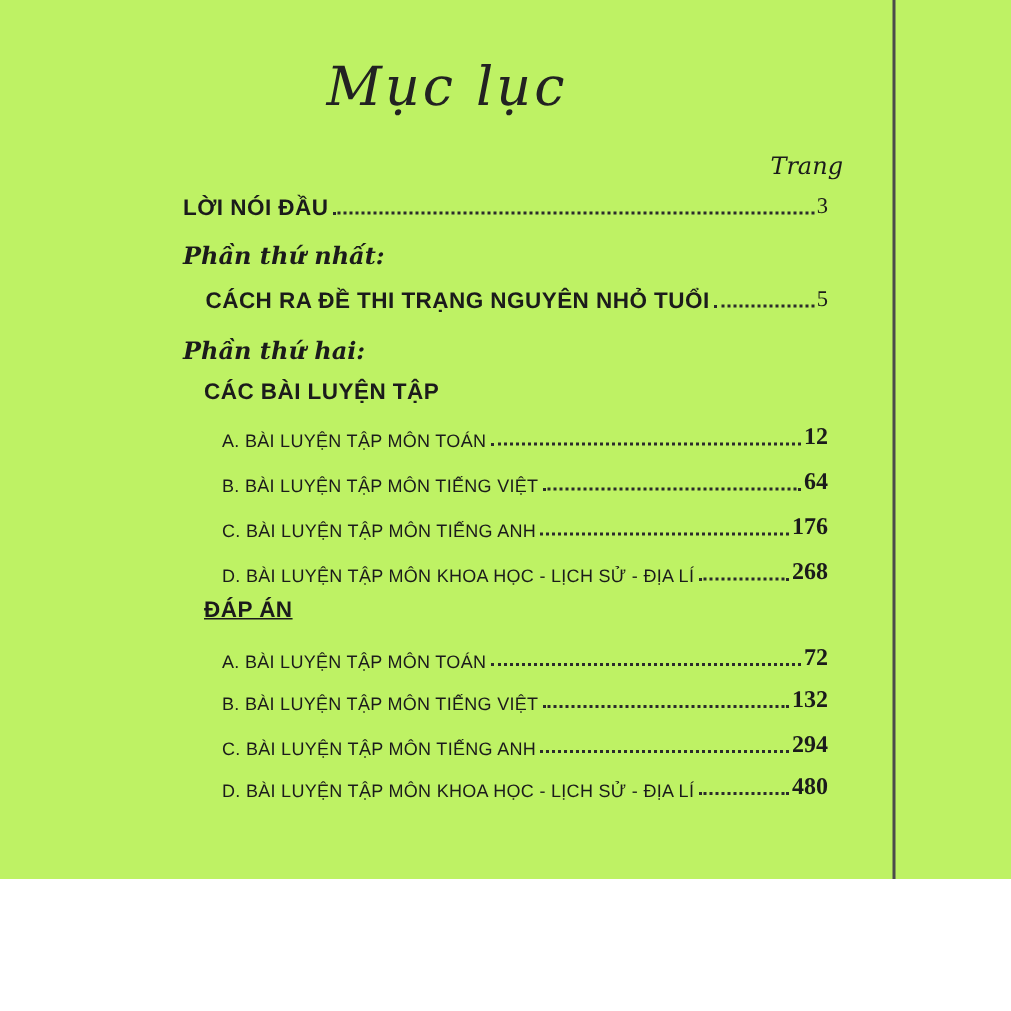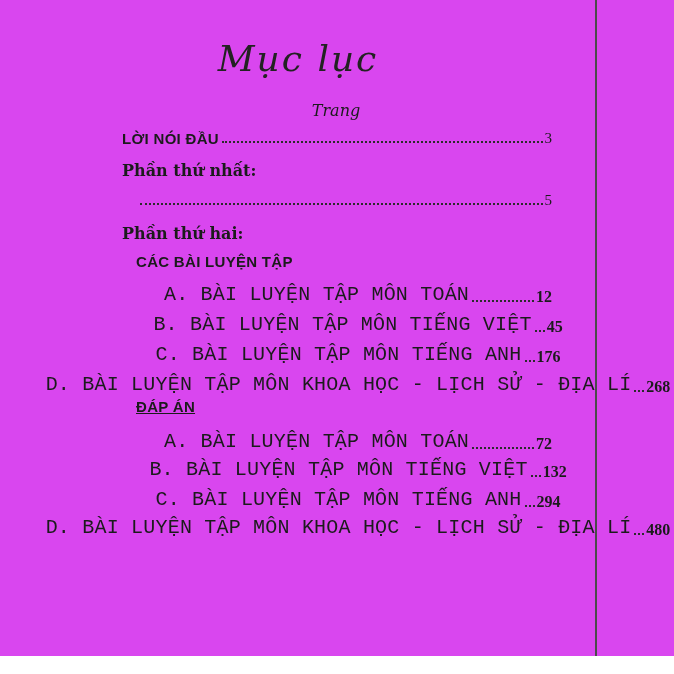--- a/index.html
+++ b/index.html
@@ -3,22 +3,22 @@
 <meta charset="utf-8">
 <style>
   html, body {
     margin: 0;
     padding: 0;
     background: #ffffff;
   }
   .page {
     position: relative;
     width: 674px;
-    height: 656px;
-    background: #d946ef;
+    height: 586px;
+    background: #bef264;
     overflow: hidden;
     color: #1b1b1b;
   }
   .edge-line {
     position: absolute;
     top: 0;
     bottom: 0;
     left: 595px;
     width: 2px;
     background: #4b4b4b;
@@ -50,90 +50,91 @@
     letter-spacing: 2px;
     color: #222222;
   }
   .italic-serif {
     font-family: "DejaVu Serif", serif;
     font-style: italic;
     font-size: 16px;
   }
   .heading-italic {
     font-family: "DejaVu Serif", serif;
+    font-style: italic;
     font-weight: 700;
     font-size: 16px;
   }
   .sans-bold {
     font-family: "Liberation Sans", sans-serif;
     font-weight: 700;
     font-size: 15px;
     letter-spacing: 0.3px;
   }
   .serif-item {
-    font-family: Liberation Mono, monospace;
-    font-size: 20px;
+    font-family: Liberation Sans, sans-serif;
+    font-size: 12px;
     letter-spacing: 0.2px;
-    margin-left: 16px;
   }
   .pagenum-serif {
     font-family: "Liberation Serif", serif;
     font-size: 16px;
     font-weight: bold;
   }
   .pagenum-sans {
     font-family: "Liberation Serif", serif;
     font-size: 15px;
   }
 </style>
 </head>
 <body>
 
 <div class="page">
 
   <div class="edge-line"></div>
 
   <div class="title">Mục lục</div>
 
-  <div class="row italic-serif" style="top:101px; left:110px; right:112px; font-style:italic;">
+  <div class="row italic-serif" style="top:101px; left:110px; right:112px; justify-content:flex-end;font-style:italic;">
     <span>Trang</span>
   </div>
 
   <div class="row" style="top:130px; left:122px; right:122px;">
     <span class="sans-bold">LỜI NÓI ĐẦU</span>
     <span class="leader"></span>
     <span class="pagenum-sans">3</span>
   </div>
 
   <div class="row heading-italic" style="top:161px; left:122px;">
     <span>Phần thứ nhất:</span>
   </div>
 
   <div class="row" style="top:192px; left:137px; right:122px;">
+    <span class="sans-bold">CÁCH RA ĐỀ THI TRẠNG NGUYÊN NHỎ TUỔI</span>
     <span class="leader"></span>
     <span class="pagenum-sans">5</span>
   </div>
 
   <div class="row sans-bold" style="top:253px; left:136px;">
     <span>CÁC BÀI LUYỆN TẬP</span>
   </div>
 
   <div class="row heading-italic" style="top:224px; left:122px;">
     <span>Phần thứ hai:</span>
   </div>
 
   <div class="row" style="top:283px; left:148px; right:122px;">
     <span class="serif-item">A. BÀI LUYỆN TẬP MÔN TOÁN</span>
     <span class="leader"></span>
     <span class="pagenum-serif">12</span>
   </div>
   <div class="row" style="top:313px; left:148px; right:122px;">
     <span class="serif-item">B. BÀI LUYỆN TẬP MÔN TIẾNG VIỆT</span>
     <span class="leader"></span>
-    <span class="pagenum-serif">45</span>
+    <span class="pagenum-serif">64</span>
   </div>
   <div class="row" style="top:343px; left:148px; right:122px;">
     <span class="serif-item">C. BÀI LUYỆN TẬP MÔN TIẾNG ANH</span>
     <span class="leader"></span>
     <span class="pagenum-serif">176</span>
   </div>
   <div class="row" style="top:373px; left:148px; right:122px;">
     <span class="serif-item">D. BÀI LUYỆN TẬP MÔN KHOA HỌC - LỊCH SỬ - ĐỊA LÍ</span>
     <span class="leader"></span>
     <span class="pagenum-serif">268</span>

